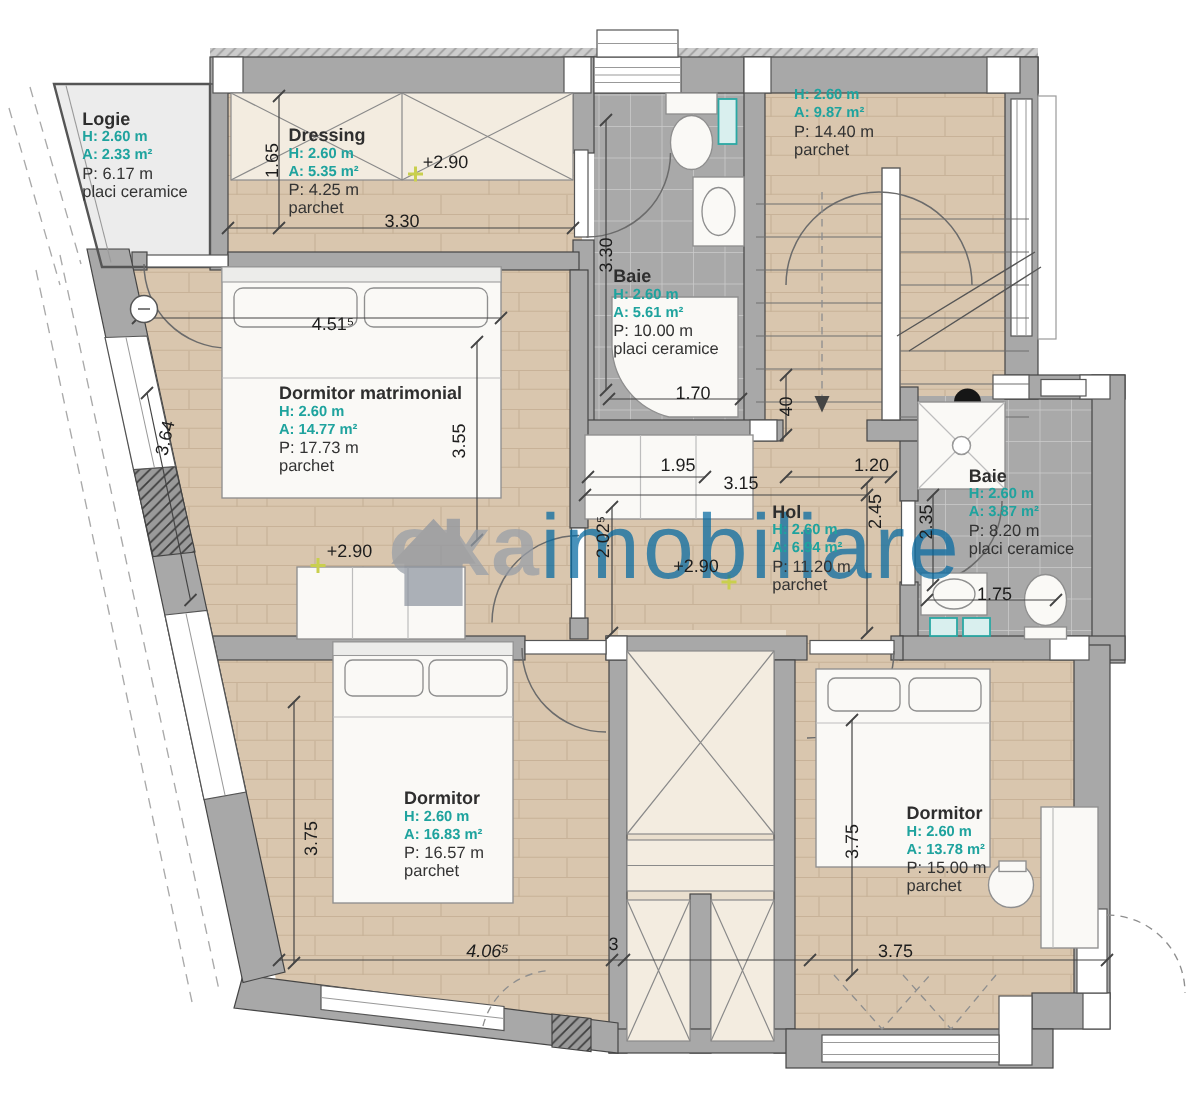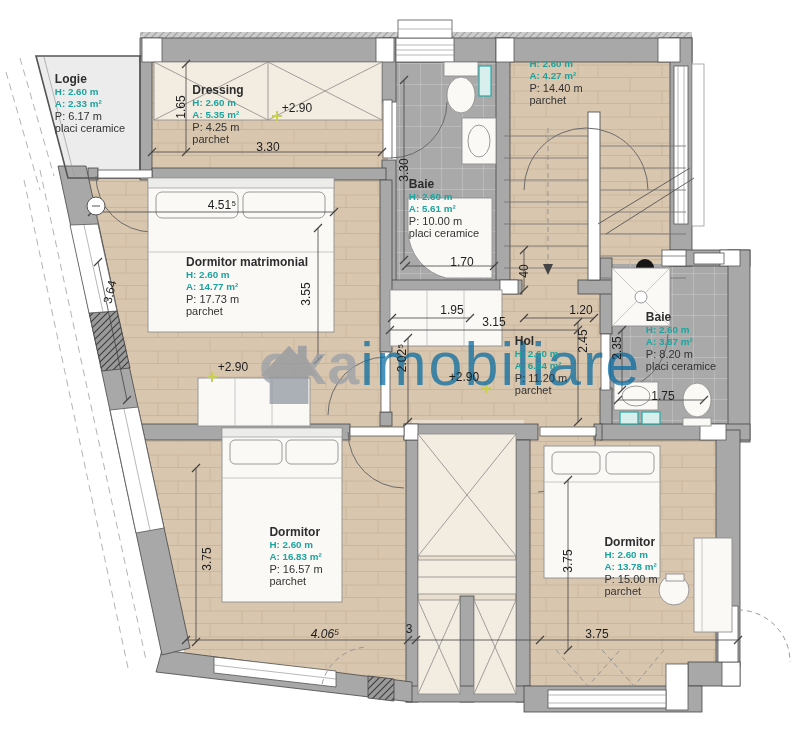--- a/index.html
+++ b/index.html
@@ -280,21 +280,21 @@
 <div class="room-label" style="left:444px;top:178px;">
   <div class="rname">Baie</div>
   <div class="teal">H: 2.60 m</div>
   <div class="teal">A: 5.61 m²</div>
   <div class="dark">P: 10.00 m</div>
   <div class="dark">placi ceramice</div>
 </div>
 
 <div class="room-label" style="left:556px;top:58px;">
   <div class="teal">H: 2.60 m</div>
-  <div class="teal">A: 4.27 m²</div>
+  <div class="teal">A: 9.87 m²</div>
   <div class="dark">P: 14.40 m</div>
   <div class="dark">parchet</div>
 </div>
 
 <div class="room-label" style="left:247px;top:256px;">
   <div class="rname">Dormitor matrimonial</div>
   <div class="teal">H: 2.60 m</div>
   <div class="teal">A: 14.77 m²</div>
   <div class="dark">P: 17.73 m</div>
   <div class="dark">parchet</div>
@@ -330,21 +330,21 @@
   <div class="teal">A: 13.78 m²</div>
   <div class="dark">P: 15.00 m</div>
   <div class="dark">parchet</div>
 </div>
 
 <div class="dim" style="left:181px;top:107px;--r:-90deg">1.65</div>
 <div class="dim" style="left:268px;top:147px;">3.30</div>
 <div class="dim" style="left:297px;top:108px;">+2.90</div>
 <div class="dim" style="left:404px;top:170px;--r:-90deg">3.30</div>
 <div class="dim" style="left:446px;top:262px;margin-left:16px;">1.70</div>
-<div class="dim" style="left:222px;top:205px;">4.51⁵</div>
+<div class="dim" style="left:222px;top:216px;">4.51⁵</div>
 <div class="dim" style="left:306px;top:294px;--r:-90deg">3.55</div>
 <div class="dim" style="left:110px;top:292px;--r:-77deg">3.64</div>
 <div class="dim" style="left:233px;top:367px;">+2.90</div>
 <div class="dim" style="left:452px;top:310px;">1.95</div>
 <div class="dim" style="left:494px;top:322px;">3.15</div>
 <div class="dim" style="left:581px;top:310px;">1.20</div>
 <div class="dim" style="left:583px;top:341px;--r:-90deg">2.45</div>
 <div class="dim" style="left:402px;top:358px;--r:-90deg">2.02⁵</div>
 <div class="dim" style="left:464px;top:377px;">+2.90</div>
 <div class="dim" style="left:524px;top:271px;--r:-90deg">40</div>

